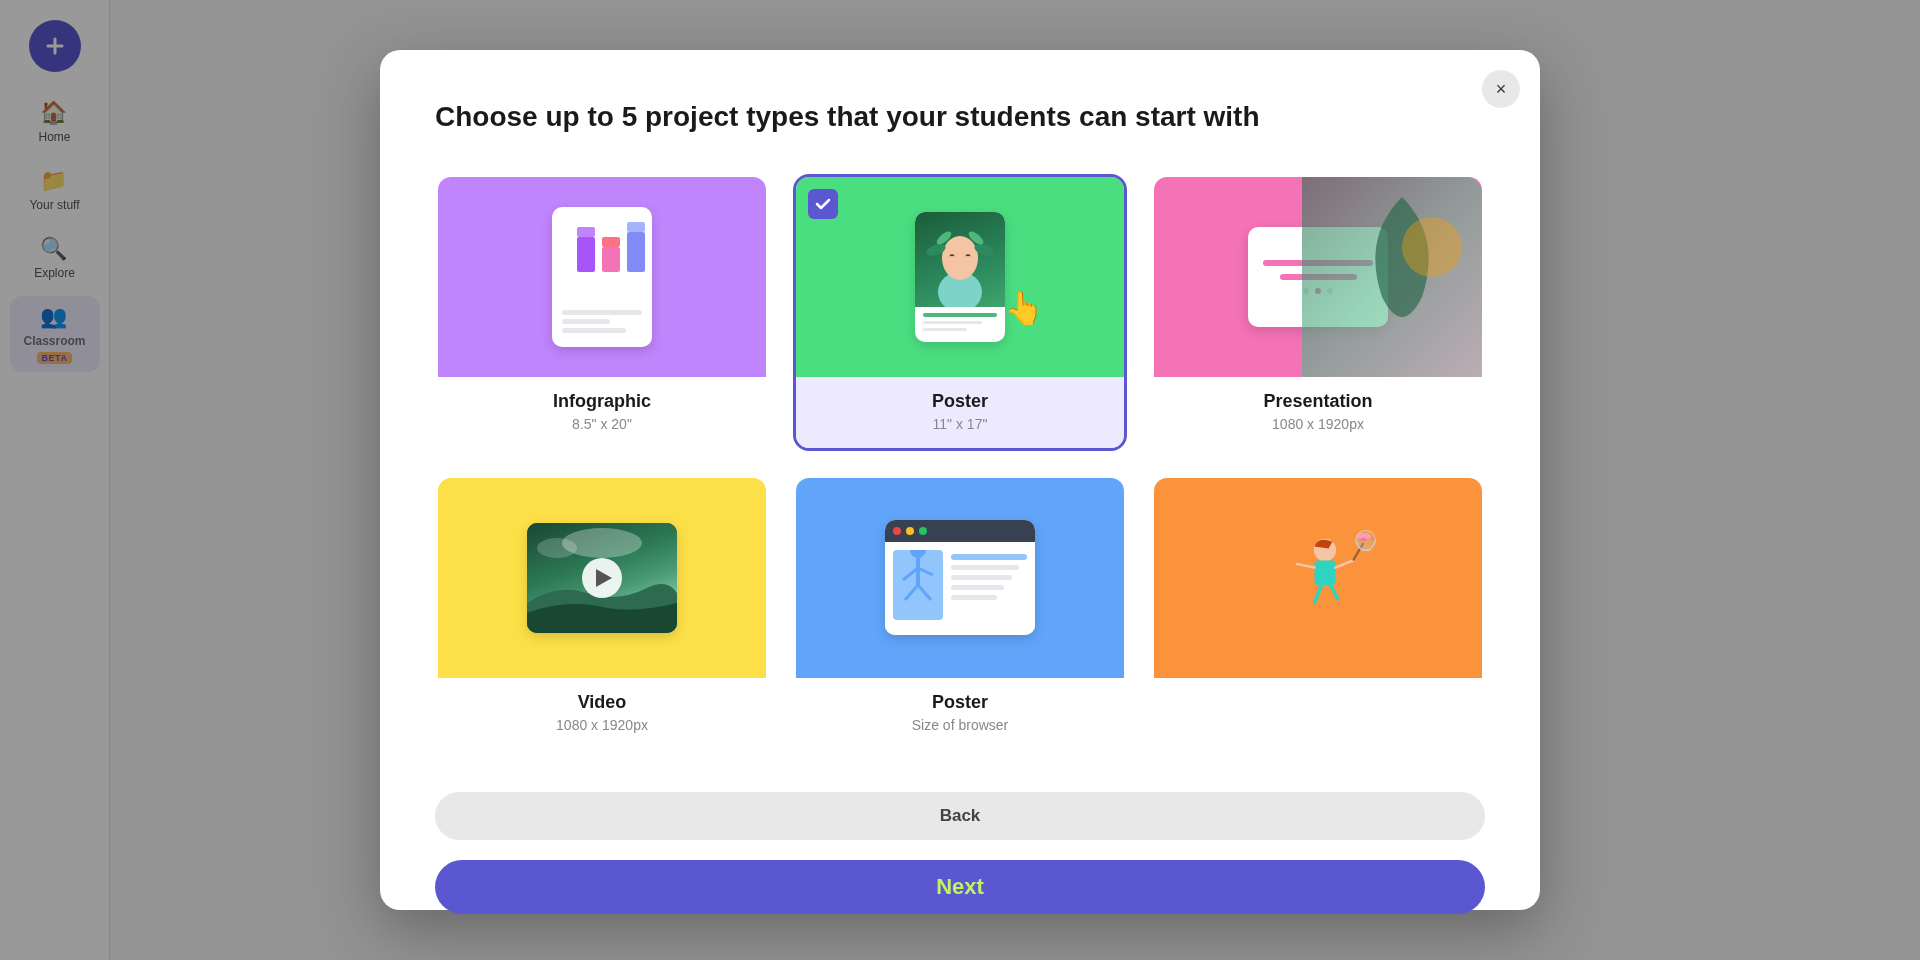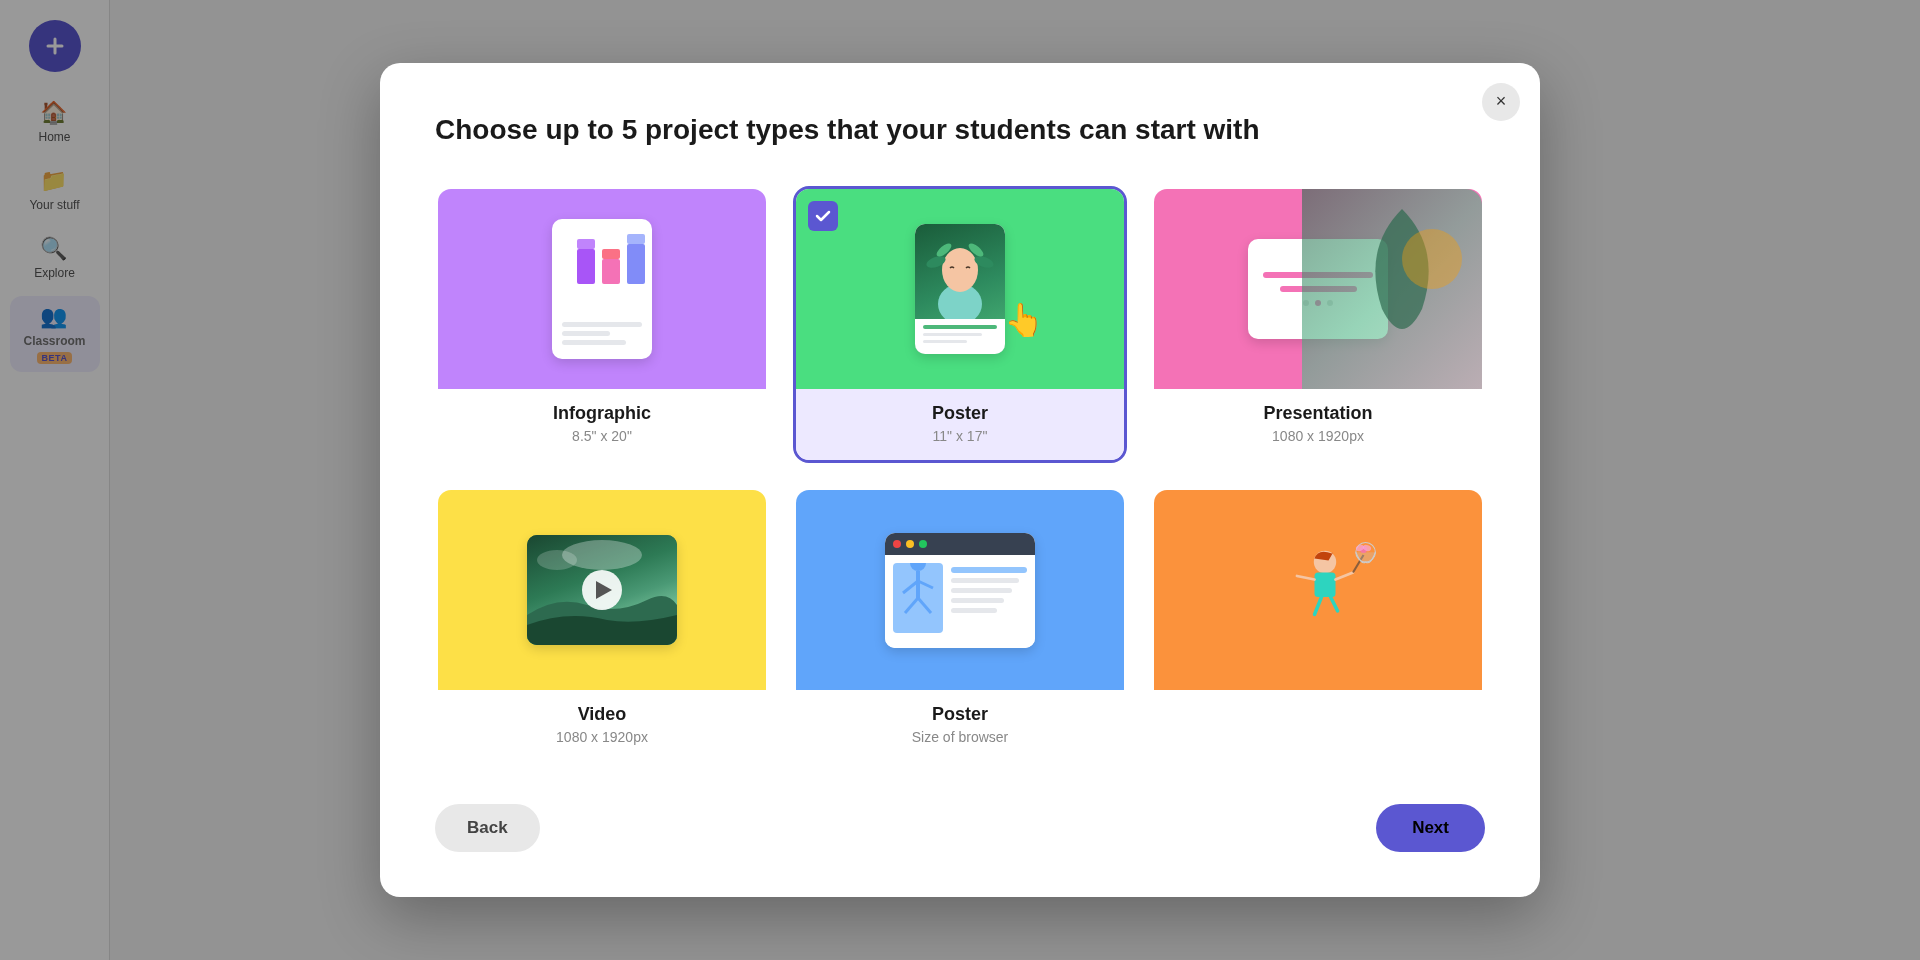--- a/index.html
+++ b/index.html
@@ -362,42 +362,43 @@
       width: 140px;
       height: 120px;
       display: flex;
       align-items: center;
       justify-content: center;
     }
 
     
     .modal-footer {
       display: flex;
-      justify-content: space-between;
-      gap: 1px;
+      justify-content: flex-end;
+      gap: 20px;
       margin-top: 10px;
+      flex-direction: column;
     }
 
     .btn-back {
       padding: 14px 32px;
       border-radius: 30px;
       background: #e8e8e8;
       color: #444;
       font-size: 17px;
       font-weight: 600;
       border: none;
       cursor: pointer;
     }
 
     .btn-next {
       padding: 14px 36px;
       border-radius: 30px;
       background: #5b57d1;
-      color: #000000;
-      font-size: 17px;
+      color: #bef264;
+      font-size: 22px;
       font-weight: 700;
       border: none;
       cursor: pointer;
     }
 
     
     .cursor-hand {
       position: absolute;
       bottom: 50px;
       right: 80px;

